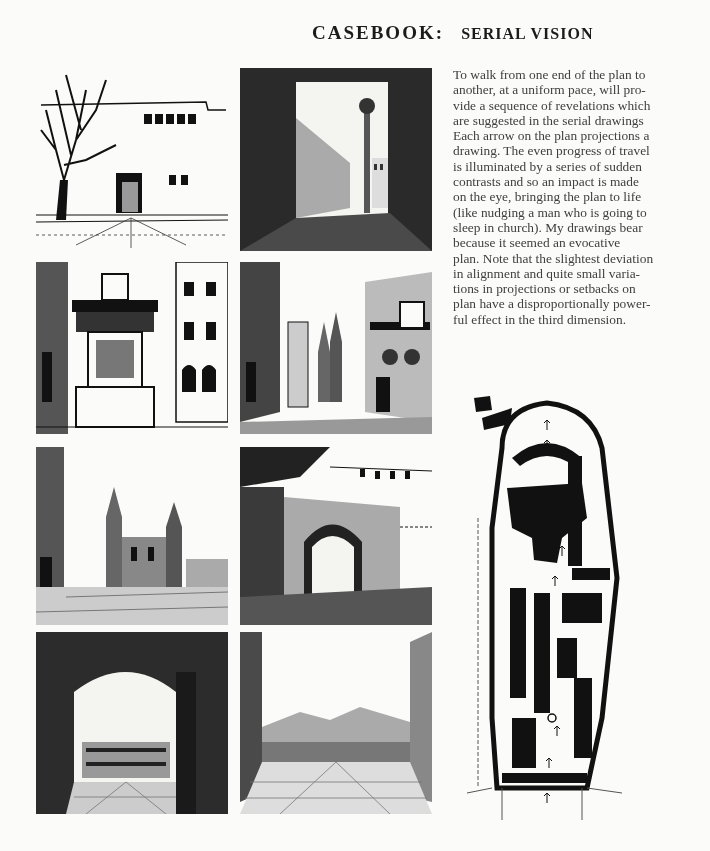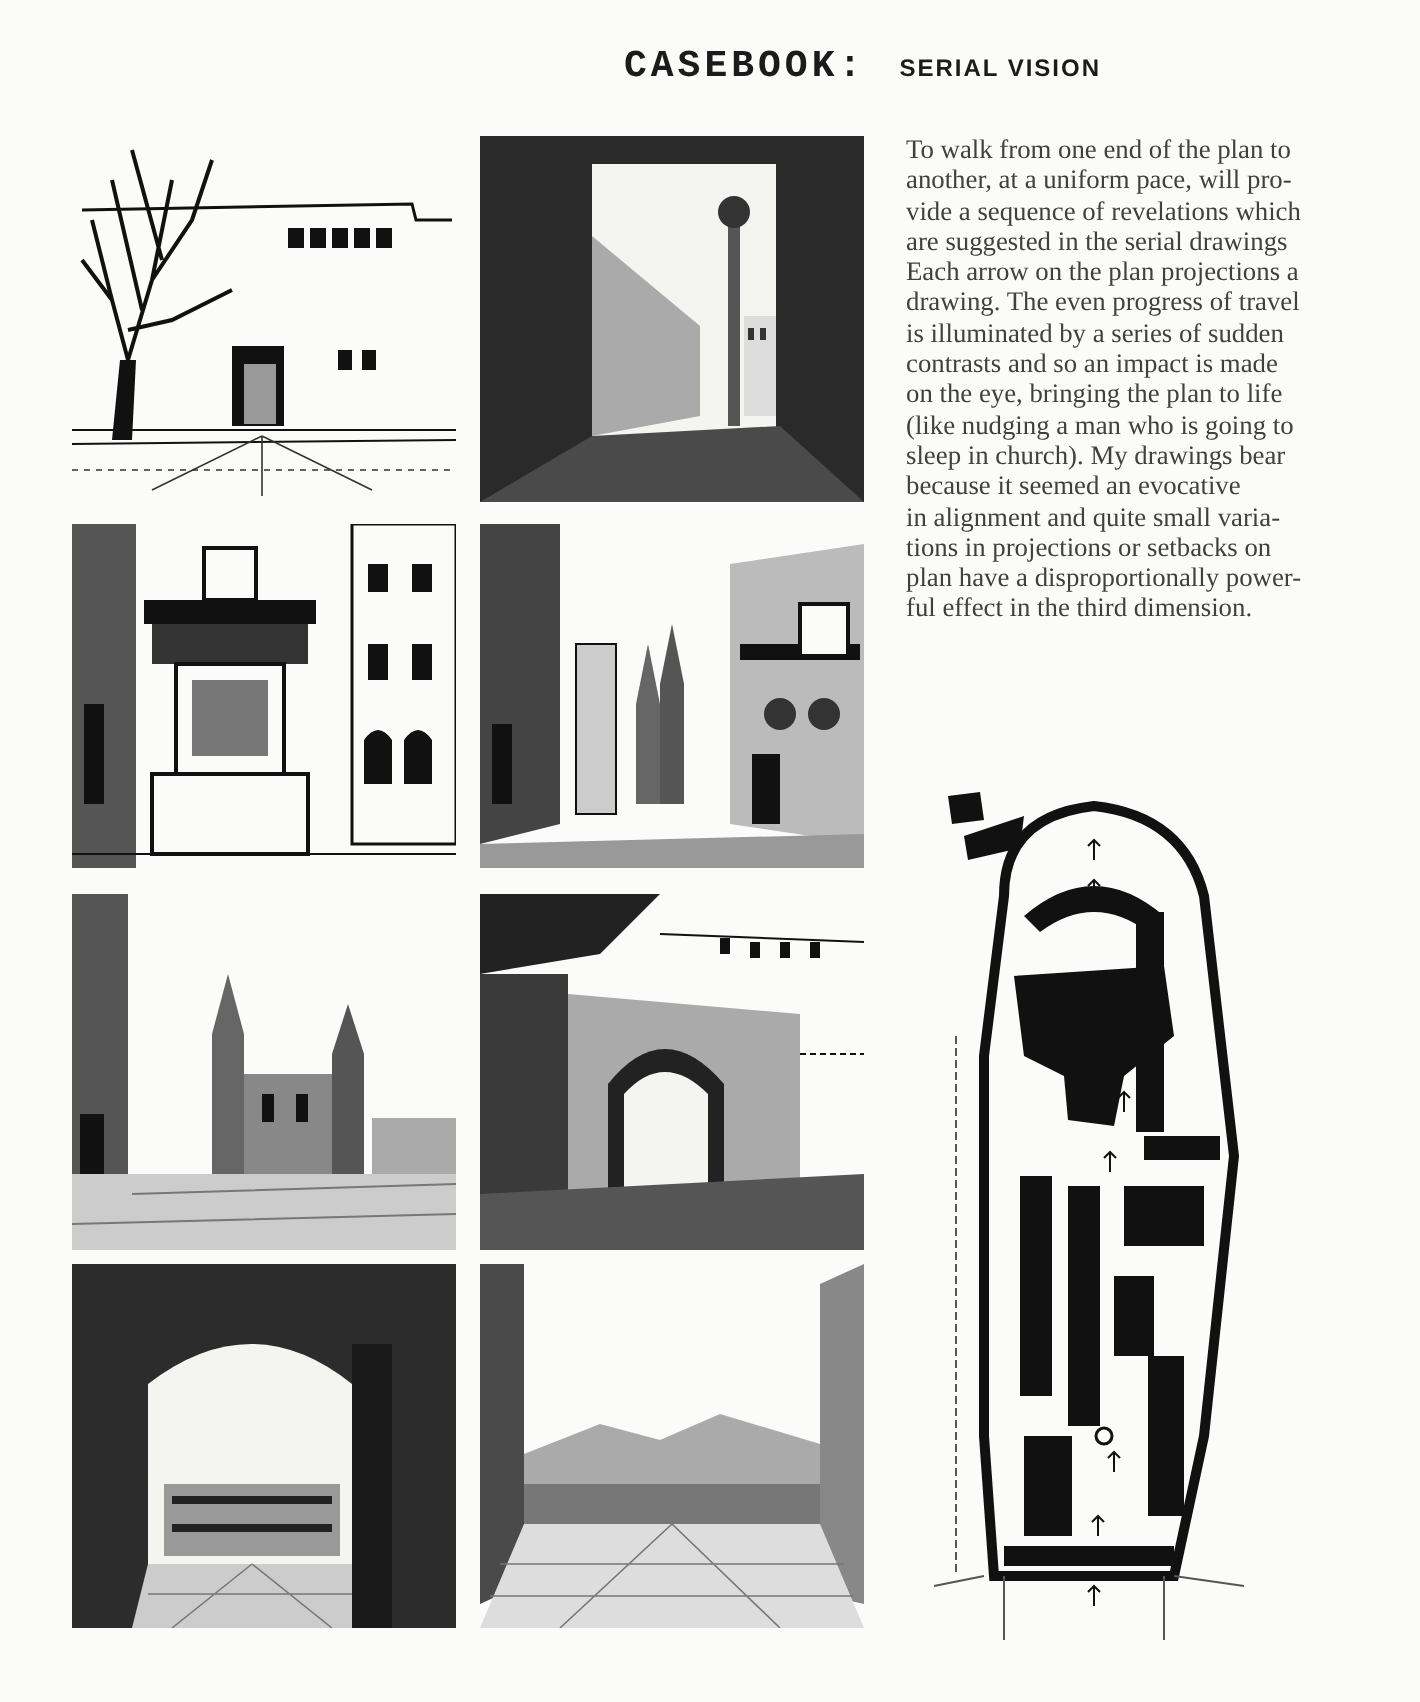--- a/index.html
+++ b/index.html
@@ -4,24 +4,24 @@
 <style>
   html, body { margin: 0; padding: 0; }
   body {
     width: 710px; height: 851px; background: #fbfbf9; position: relative; overflow: hidden;
     font-family: "DejaVu Serif", "Liberation Serif", serif; color: #1b1b1b;
   }
   .title {
     position: absolute; top: 22px; left: 312px; white-space: nowrap;
   }
   .title .big {
-    font-family: Liberation Mono, monospace; font-weight: bold; font-size: 19px; letter-spacing: 2px;
+    font-family: Liberation Serif, serif; font-weight: bold; font-size: 19px; letter-spacing: 2px;
   }
   .title .small {
-    font-family: Liberation Sans, sans-serif; font-weight: bold; font-size: 12px; letter-spacing: 1px; margin-left: 12px;
+    font-family: Liberation Serif, serif; font-weight: bold; font-size: 16px; letter-spacing: 1px; margin-left: 12px;
   }
   .body-text {
     position: absolute; top: 67px; left: 453px; width: 252px;
     font-family: Liberation Serif, serif; font-size: 13.4px; line-height: 15.3px; color: #404040;
   }
   .body-text span { display: block; white-space: nowrap; }
   .drawing { position: absolute; overflow: hidden; }
   .drawing svg { display: block; width: 100%; height: 100%; }
   .plan { position: absolute; left: 462px; top: 388px; width: 165px; height: 432px; }
   .plan svg { width: 100%; height: 100%; display: block; }
@@ -40,20 +40,21 @@
   <span>vide a sequence of revelations which</span>
   <span>are suggested in the serial drawings</span>
   <span>Each arrow on the plan projections a</span>
   <span>drawing. The even progress of travel</span>
   <span>is illuminated by a series of sudden</span>
   <span>contrasts and so an impact is made</span>
   <span>on the eye, bringing the plan to life</span>
   <span>(like nudging a man who is going to</span>
   <span>sleep in church). My drawings bear</span>
   <span>because it seemed an evocative</span>
+  <span>plan. Note that the slightest deviation</span>
   <span>in alignment and quite small varia-</span>
   <span>tions in projections or setbacks on</span>
   <span>plan have a disproportionally power-</span>
   <span>ful effect in the third dimension.</span>
 </div>
 
 <div class="drawing" style="left:36px;top:70px;width:192px;height:178px;">
   <svg viewBox="0 0 192 178" preserveAspectRatio="none">
     <rect width="192" height="178" fill="#fbfbf9"></rect>
     <path d="M5 35 L170 32 L172 40 L190 40" stroke="#111" stroke-width="1.5" fill="none"></path>

